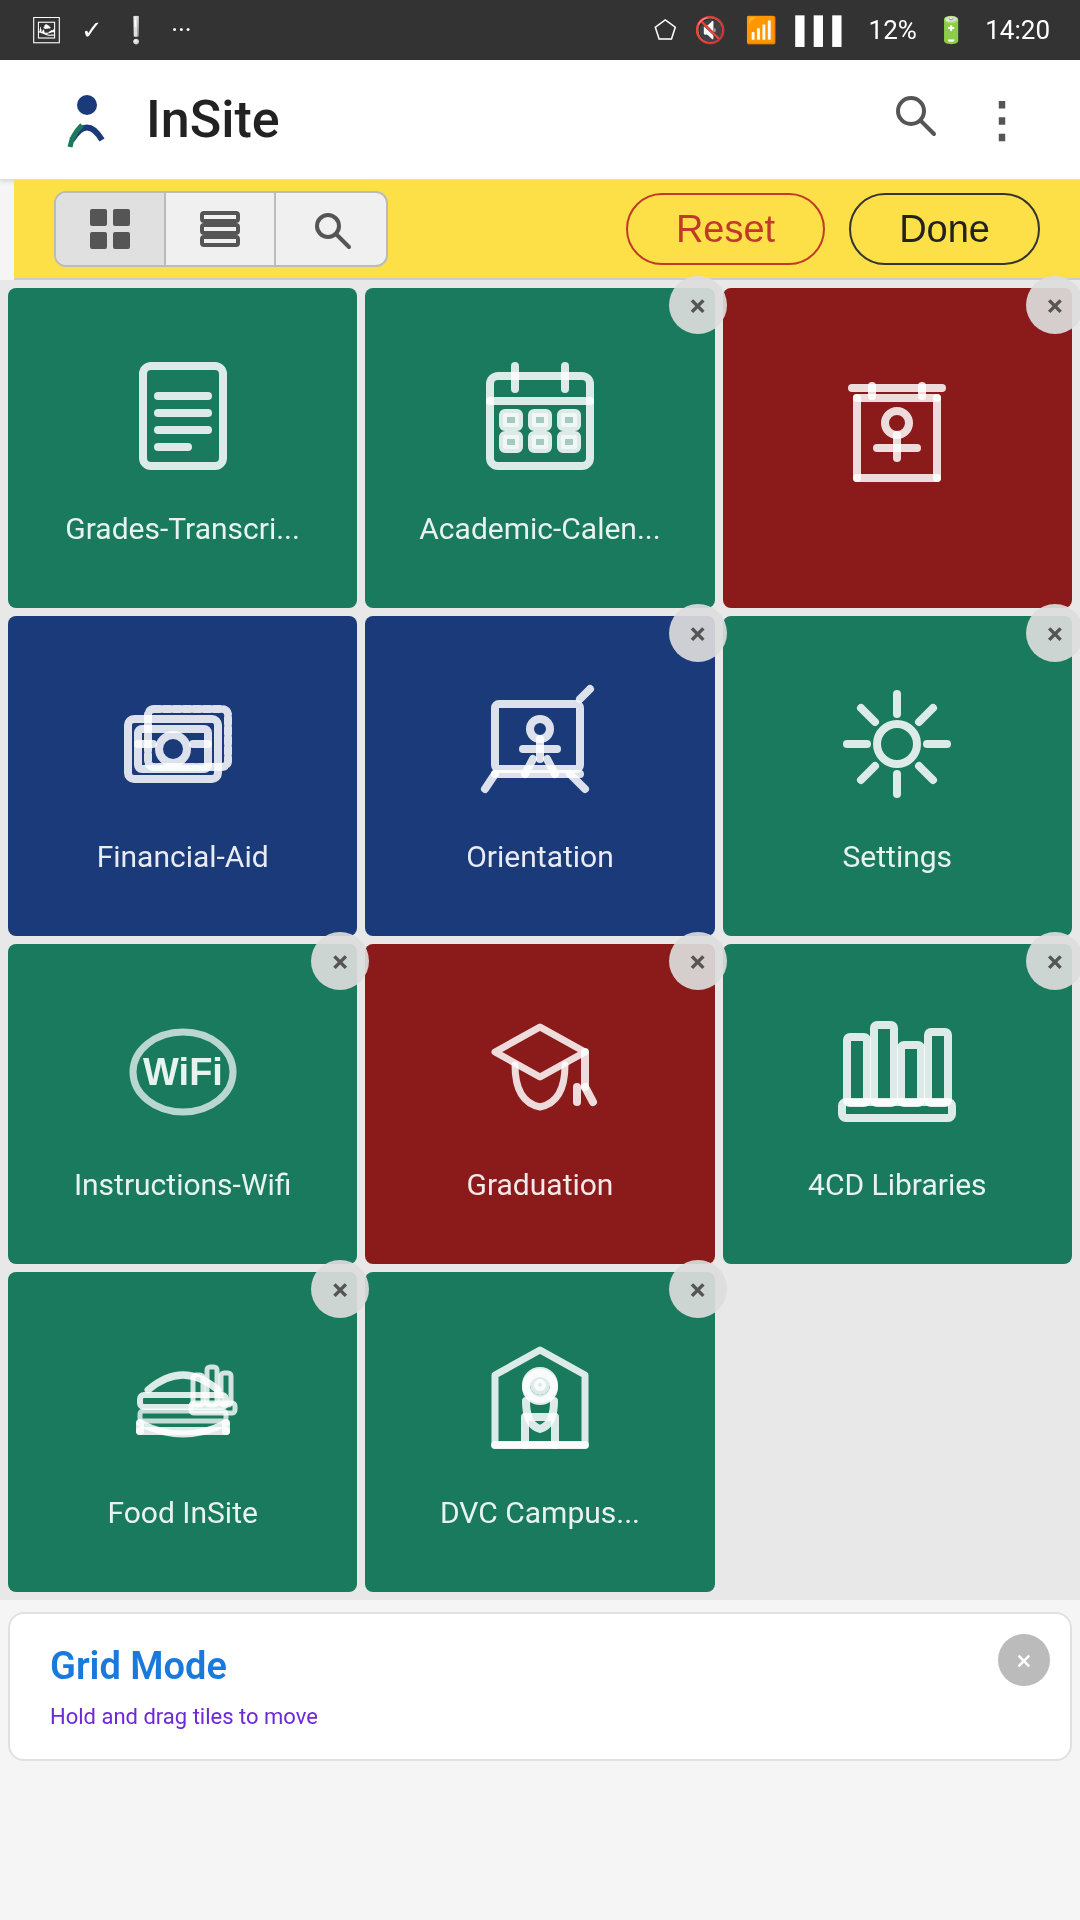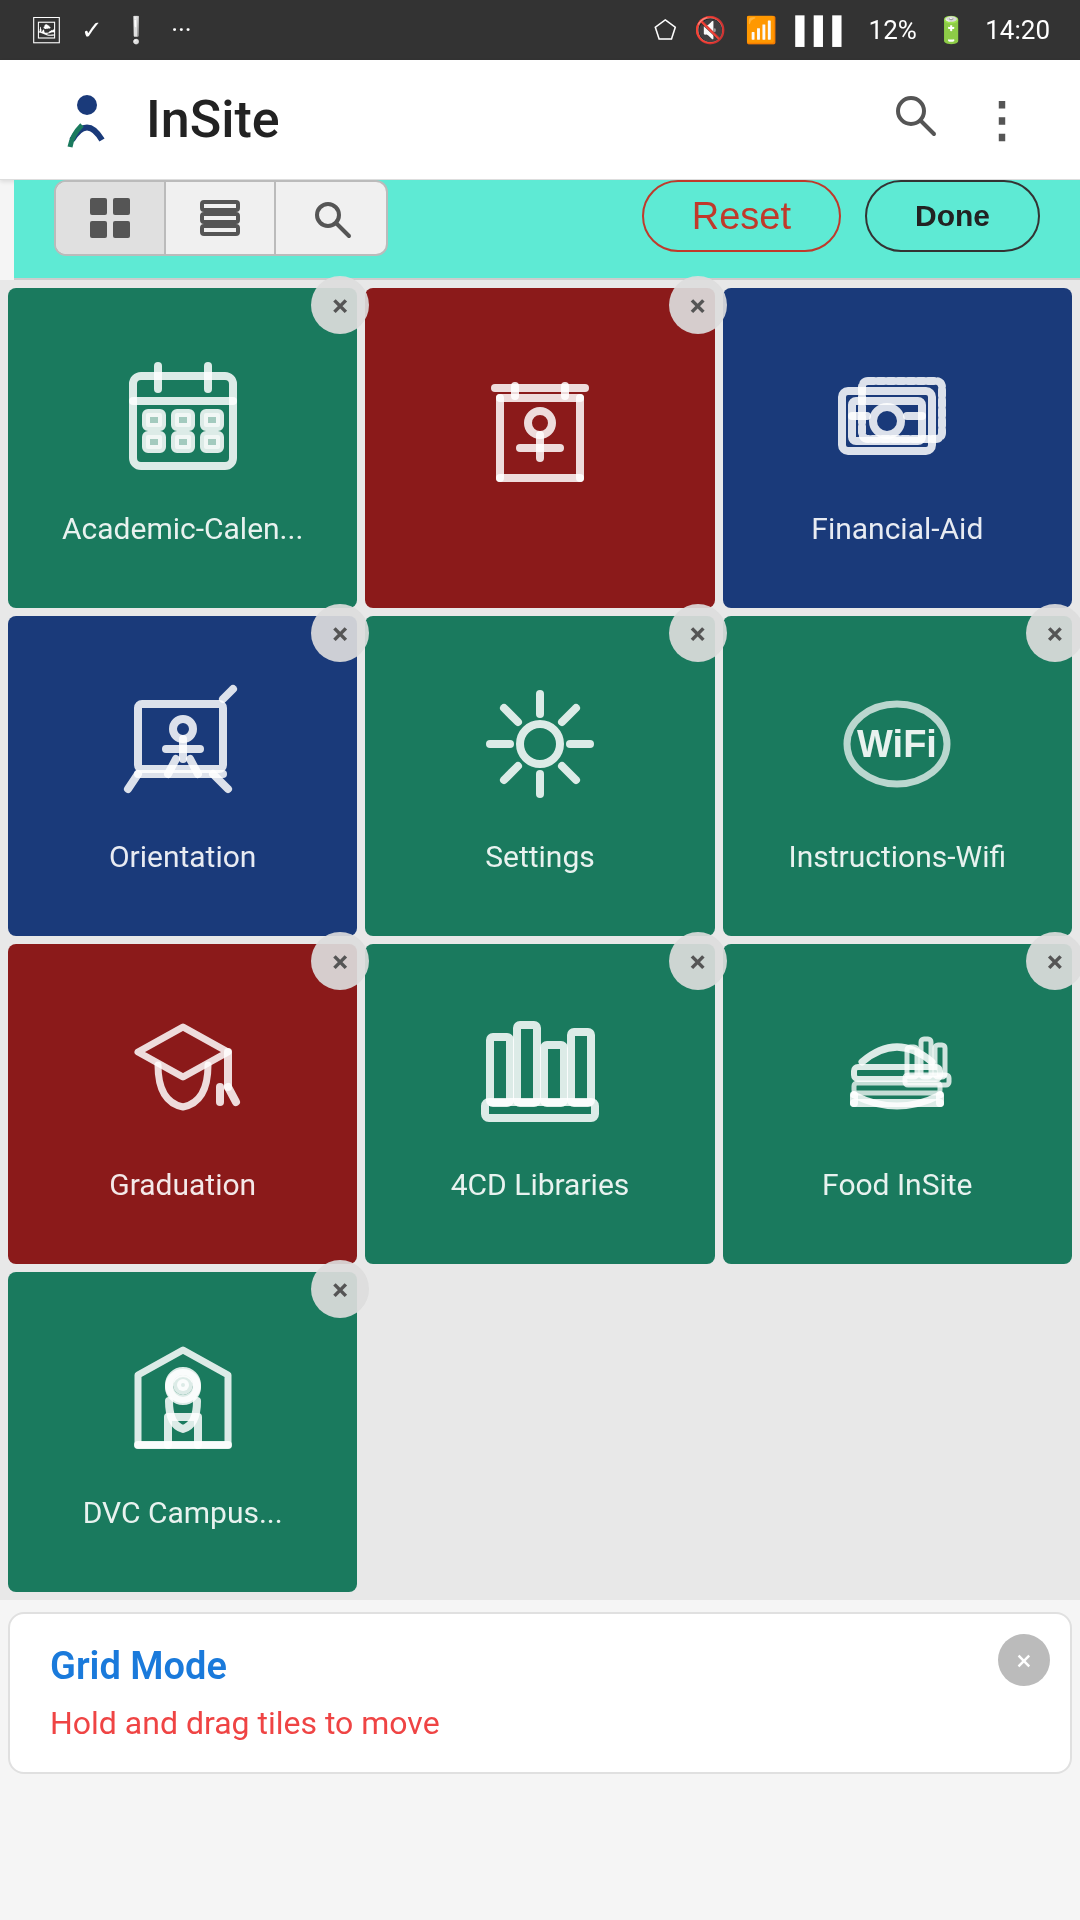--- a/index.html
+++ b/index.html
@@ -49,24 +49,24 @@
     }
     .app-header-right { display: flex; align-items: center; gap: 40px; }
     .header-icon {
       font-size: 48px;
       color: #555;
       cursor: pointer;
     }
 
     
     .toolbar {
-      background: #5eead4;
+      background: #fde047;
       height: 100px;
       display: flex;
-      align-items: flex-start;
+      align-items: center;
       justify-content: space-between;
       padding: 0 40px;
       border-bottom: 2px solid #ccc;
       margin-left: 14px;
     }
     .view-toggles {
       display: flex;
       border: 2px solid #bbb;
       border-radius: 12px;
       overflow: hidden;
@@ -93,22 +93,22 @@
       font-size: 38px;
       font-weight: 500;
       cursor: pointer;
     }
     .btn-done {
       height: 72px; padding: 0 48px;
       border: 2.5px solid #333;
       border-radius: 40px;
       background: transparent;
       color: #222;
-      font-size: 30px;
-      font-weight: 700;
+      font-size: 38px;
+      font-weight: 400;
       cursor: pointer;
     }
 
     
     .grid-container {
       display: grid;
       grid-template-columns: repeat(3, 1fr);
       gap: 8px;
       padding: 8px;
       background: #e8e8e8;
@@ -183,22 +183,22 @@
       color: #fff;
       cursor: pointer;
     }
     .tooltip-title {
       font-size: 38px;
       color: #1a7adb;
       font-weight: 600;
       margin-bottom: 16px;
     }
     .tooltip-body {
-      font-size: 32px;
-      color: #ef4444;
+      font-size: 22px;
+      color: #6d28d9;
     }
   </style>
 </head>
 <body>
 
 <div class="status-bar">
   <div class="status-left">
     <span>🖼</span>
     <span>✓</span>
     <span>❕</span>
@@ -262,20 +262,32 @@
     </button>
   </div>
   <div class="toolbar-actions">
     <button class="btn-reset">Reset</button>
     <button class="btn-done">Done</button>
   </div>
 </div>
 
 <div class="grid-container">
 
+  <div class="tile teal">
+    <div class="tile-icon-wrap">
+      <svg viewBox="0 0 130 130">
+          <rect x="25" y="15" width="80" height="100" rx="8"></rect>
+          <line x1="40" y1="45" x2="90" y2="45"></line>
+          <line x1="40" y1="62" x2="90" y2="62"></line>
+          <line x1="40" y1="79" x2="90" y2="79"></line>
+          <line x1="40" y1="96" x2="70" y2="96"></line>
+        </svg>
+    </div>
+    <span class="tile-label">Grades-Transcri...</span>
+  </div>
 
   <div class="tile teal">
     <div class="close-badge">×</div>
     <div class="tile-icon-wrap">
       <svg viewBox="0 0 130 130">
           <rect x="15" y="25" width="100" height="90" rx="8"></rect>
           <line x1="15" y1="50" x2="115" y2="50"></line>
           <line x1="40" y1="15" x2="40" y2="38"></line>
           <line x1="90" y1="15" x2="90" y2="38"></line>
           <rect x="28" y="62" width="16" height="14" rx="2" fill="rgba(255,255,255,0.6)"></rect>

